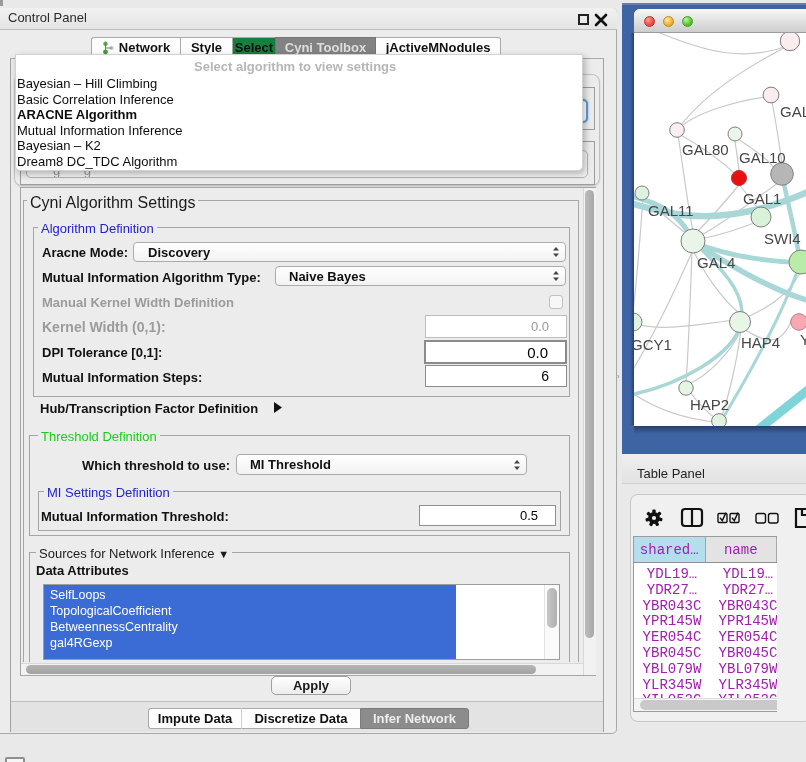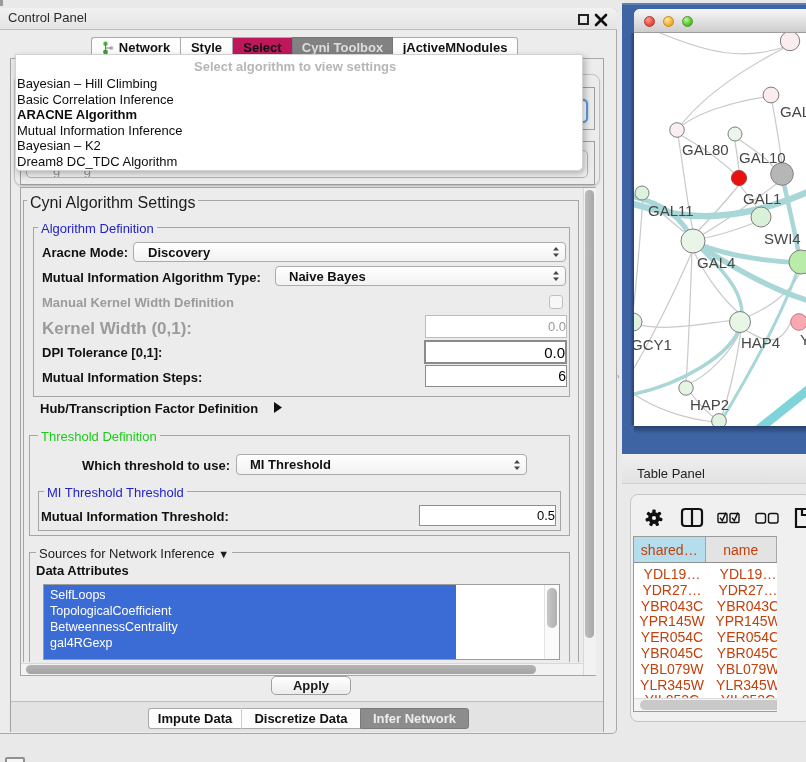--- a/index.html
+++ b/index.html
@@ -26,21 +26,21 @@
   <div class="abs" id="tabs" style="left:91px;top:37px;height:21px;display:flex;font-size:13px;font-weight:bold;color:#111;">
     <div style="width:89px;background:#fdfdfd;border:1px solid #a9a9a9;border-right:none;border-radius:3px 0 0 3px;display:flex;align-items:center;justify-content:center;gap:4px;">
       <svg width="13" height="14" viewBox="0 0 13 14">
           <circle cx="3.5" cy="2.8" r="2.2" fill="#4caf3e"></circle>
           <circle cx="3.5" cy="11" r="2.4" fill="#3e9e33"></circle>
           <circle cx="9.5" cy="7" r="2" fill="#8a8a8a" opacity=".55"></circle>
           <path d="M3.5 3 L3.5 11 M3.5 7 L9.5 7" stroke="#777" stroke-width="1" fill="none"></path>
         </svg>
       Network</div>
     <div style="width:52px;background:#fdfdfd;border:1px solid #a9a9a9;border-right:none;display:flex;align-items:center;justify-content:center;">Style</div>
-    <div style="width:60px;background:#be185d;border:1px solid #a9a9a9;border-right:none;display:flex;align-items:center;justify-content:center;">Select</div>
+    <div style="width:43px;background:#15803d;border:1px solid #a9a9a9;border-right:none;display:flex;align-items:center;justify-content:center;">Select</div>
     <div style="width:101px;background:#828282;border:1px solid #767676;display:flex;align-items:center;justify-content:center;color:#dedede;">Cyni Toolbox</div>
     <div style="width:125px;background:#fdfdfd;border:1px solid #a9a9a9;border-left:none;border-radius:0 3px 3px 0;display:flex;align-items:center;justify-content:center;">jActiveMNodules</div>
   </div>
 
   <div class="abs" style="left:10px;top:58px;width:594px;height:674px;border:1px solid #a2a2a2;border-top:1px solid #a9a9a9;background:#ececec;"></div>
 
   <div class="abs" style="left:14px;top:74px;width:586px;height:112px;background:#ececec;border:1px solid #c2c2c2;border-radius:8px;box-shadow:0 1px 2px rgba(0,0,0,.12);"></div>
   <div class="abs" style="left:20px;top:87px;width:575px;height:43px;border:1px solid #9d9d9d;background:#ececec;"></div>
   <div class="abs" style="left:20px;top:141px;width:575px;height:44px;border:1px solid #9d9d9d;background:#ececec;"></div>
 
@@ -72,21 +72,21 @@
     <span style="padding-left:13px;">Naive Bayes</span>
       <svg class="sp" width="8" height="13" viewBox="0 0 8 13">
         <path d="M4 1.5 L7 5 L1 5 Z" fill="#444"></path>
         <path d="M4 11.5 L7 8 L1 8 Z" fill="#444"></path>
       </svg>
   </div>
 
   <div class="abs" style="left:42px;top:295px;font-size:13px;font-weight:bold;color:#9b9b9b;">Manual Kernel Width Definition</div>
   <div class="abs" style="left:549px;top:295px;width:14px;height:14px;border:1px solid #c0c0c0;border-radius:3px;background:#f7f7f7;"></div>
 
-  <div class="abs" style="left:42px;top:319px;font-size:17px;font-weight:bold;color:#9b9b9b;">Kernel Width (0,1):</div>
+  <div class="abs" style="left:42px;top:319px;font-size:14px;font-weight:bold;color:#9b9b9b;">Kernel Width (0,1):</div>
   <div class="abs field" style="left:425px;top:315px;width:142px;height:23px;border:1px solid #bcbcbc;color:#999;">0.0</div>
 
   <div class="abs" style="left:42px;top:345px;font-size:13px;font-weight:bold;color:#111;">DPI Tolerance [0,1]:</div>
   <div class="abs field" style="left:424px;top:340px;width:143px;height:24px;border:2px solid #8b8b8b;color:#000;font-size:15px;">0.0</div>
 
   <div class="abs" style="left:42px;top:370px;font-size:13px;font-weight:bold;color:#111;">Mutual Information Steps:</div>
   <div class="abs field" style="left:425px;top:365px;width:142px;height:22px;border:1.5px solid #8b8b8b;color:#000;font-size:14px;">6</div>
 
   <div class="abs" style="left:40px;top:401px;font-size:13px;font-weight:bold;color:#111;">Hub/Transcription Factor Definition</div>
   <svg class="abs" style="left:272px;top:401px;" width="12" height="13">
@@ -98,21 +98,21 @@
   <div class="abs" style="left:82px;top:458px;font-size:13px;font-weight:bold;color:#111;">Which threshold to use:</div>
   <div class="abs combo" style="left:236px;top:454px;width:291px;height:21px;">
     <span style="padding-left:13px;">MI Threshold</span>
       <svg class="sp" width="8" height="13" viewBox="0 0 8 13">
         <path d="M4 1.5 L7 5 L1 5 Z" fill="#444"></path>
         <path d="M4 11.5 L7 8 L1 8 Z" fill="#444"></path>
       </svg>
   </div>
 
   <div class="abs" style="left:38px;top:491px;width:523px;height:40px;border:1px solid #a5a5a5;"></div>
-  <div class="abs" style="left:44px;top:485px;background:#ececec;padding:0 3px;font-size:13px;color:#2222cc;">MI Threshold Threshold</div>
+  <div class="abs" style="left:44px;top:485px;background:#ececec;padding:0 3px;font-size:13px;color:#2222cc;">MI Settings Definition</div>
   <div class="abs" style="left:41px;top:509px;font-size:13px;font-weight:bold;color:#111;">Mutual Information Threshold:</div>
   <div class="abs field" style="left:419px;top:505px;width:137px;height:21px;border:1px solid #8f8f8f;color:#000;">0.5</div>
 
   <div class="abs" style="left:29px;top:552px;width:541px;height:110px;border:1px solid #a5a5a5;border-bottom:none;"></div>
   <div class="abs" style="left:36px;top:546px;background:#ececec;padding:0 3px;font-size:13px;color:#1c1c1c;">Sources for Network Inference <span style="font-size:11px;">▼</span></div>
   <div class="abs" style="left:36px;top:563px;font-size:13px;font-weight:bold;color:#111;">Data Attributes</div>
 
   <div class="abs" style="left:43px;top:584px;width:517px;height:76px;border:1px solid #9d9d9d;background:#fff;overflow:hidden;">
     <div style="position:absolute;left:0;top:0;width:412px;height:76px;background:#3b6bd5;color:#fff;font-size:12.5px;line-height:16px;padding:2px 0 0 6px;">
       SelfLoops<br>TopologicalCoefficient<br>BetweennessCentrality<br>gal4RGexp
@@ -268,21 +268,21 @@
     </g>
 
     <g stroke="#111" stroke-width="1.4" fill="none">
       <rect x="112" y="6.5" width="9.5" height="9.5" rx="2"></rect>
       <rect x="124.5" y="6.5" width="9.5" height="9.5" rx="2"></rect>
     </g>
 
     <path d="M152 2 L164 2 L164 20 L152 20 Z M158 2 L158 8 L164 8" fill="none" stroke="#111" stroke-width="2.2"></path>
   </svg>
 
-  <div class="abs" style="left:633px;top:536px;width:144px;height:176px;background:#fff;border:1px solid #9b9b9b;border-right:none;overflow:hidden;font-size:14px;color:#c2410c;">
+  <div class="abs" style="left:633px;top:536px;width:144px;height:176px;background:#fff;border:1px solid #9b9b9b;border-right:none;overflow:hidden;font-size:14px;color:#a21caf;font-family:Liberation Mono, monospace;">
 
     <div style="position:absolute;left:0;top:0;height:26px;width:100%;display:flex;border-bottom:1px solid #8f8f8f;">
       <div style="width:76px;background:#b5ddec;border-right:1px solid #96aab2;display:flex;align-items:center;justify-content:center;">shared…</div>
       <div style="width:76px;background:#e3e3e3;border-right:1px solid #a8a8a8;display:flex;align-items:center;justify-content:center;">name</div>
       <div style="flex:1;background:#b5ddec;display:flex;align-items:center;justify-content:center;overflow:hidden;">
           <span style="margin-right:-26px;">A</span>
         </div>
     </div>
 
     <div style="position:absolute;left:0;top:30px;width:76px;text-align:center;line-height:15.8px;">
@@ -300,14 +300,14 @@
   </div>
 
   <div class="abs" style="left:5px;top:757px;width:20px;height:10px;border:2px solid #8f8f8f;border-radius:2px;background:#f6f6f6;"></div>
 
 </div>
 <style>
   .combo { position:absolute; background:linear-gradient(#ffffff,#f2f2f2); border:1px solid #ababab; border-radius:4px;
     display:flex; align-items:center; font-size:13px; color:#111; }
   .combo svg.sp { position:absolute; right:5px; top:50%; transform:translateY(-50%); }
   .combo span { flex:1;font-weight:bold; }
-  .field { position:absolute; background:#fff; font-size:13px; display:flex; align-items:center; justify-content:flex-end; padding-right:0; }
+  .field { position:absolute; background:#fff; font-size:13px; display:flex; align-items:center; justify-content:flex-end; padding-right:17px; }
 </style>
 
 </body></html>

